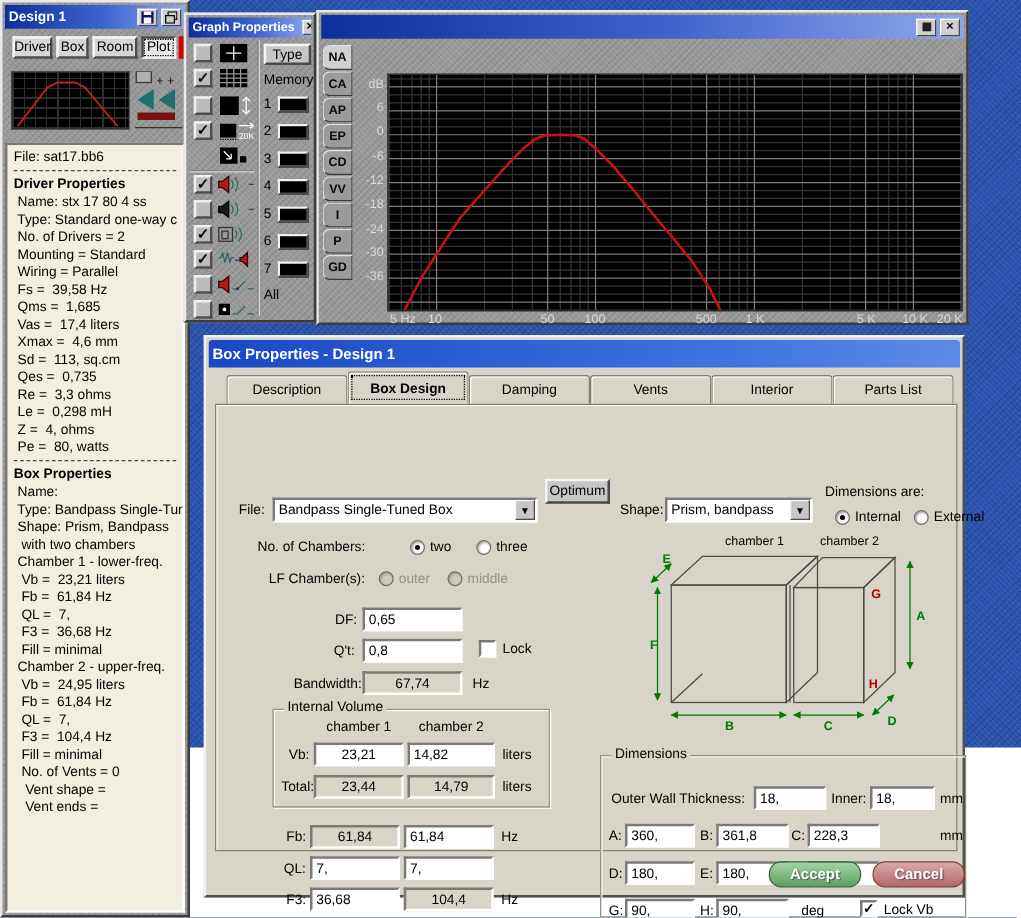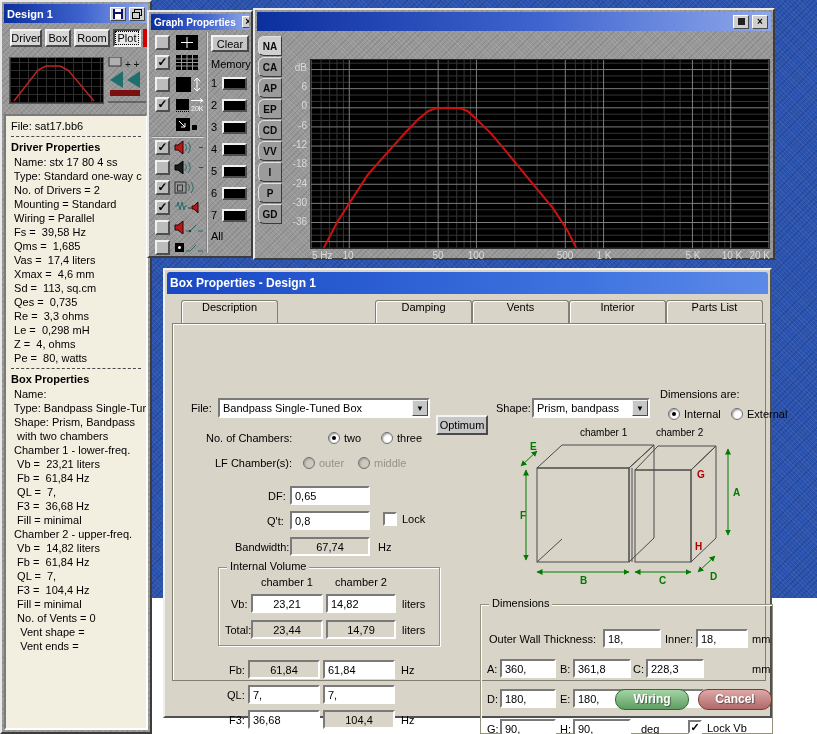--- a/index.html
+++ b/index.html
@@ -35,21 +35,21 @@
   .radio.checked::after{content:"";position:absolute;left:3px;top:3px;width:4px;height:4px;border-radius:50%;background:#000}
   .radio.dis{background:#cdc9bd}
   .dis-t{color:#979385}
   .ck{position:absolute;width:14px;height:14px;background:#fff;border:2px solid;border-color:#7a7a7a #fff #fff #7a7a7a;
     font-size:11px;line-height:10px;font-weight:bold;color:#000;text-align:center}
   .ck.checked::after{content:"\2713"}
   .gbox{position:absolute;border:1px solid #94917f;box-shadow:inset 1px 1px 0 #fff,1px 1px 0 #fff}
   .cap{position:absolute;top:-8px;left:8px;background:#d8d4c8;font-size:11px;padding:0 3px;color:#000;white-space:nowrap}
   .dlg-tab{position:absolute;top:30px;width:97px;height:23px;background:#d8d4c8;border:1px solid #827f73;border-bottom:none;
     border-radius:3px 3px 0 0;box-shadow:inset 1px 1px 0 #fff;font-size:11px;color:#000;
-    display:flex;align-items:flex-start;justify-content:center;white-space:nowrap}
+    display:flex;align-items:center;justify-content:center;white-space:nowrap}
   .dlg-tab.active{top:27px;height:26px;font-weight:bold;z-index:3;outline:1px dotted #000;outline-offset:-4px}
   .page{position:absolute;left:7px;top:53px;width:594px;height:358px;border:1px solid #827f73;box-shadow:inset 1px 1px 0 #fff}
   .stab{position:absolute;left:3px;width:24px;height:20px;background:#9b9b9b;border:1px solid;
     border-color:#e2e2e2 #3a3a3a #3a3a3a #e2e2e2;border-radius:6px 0 0 6px;font-size:10px;font-weight:bold;color:#0a0a0a;
     display:flex;align-items:center;justify-content:center}
   .stab.active{background:#d0d0d0}
   .plot{position:absolute;left:55px;top:49px;width:460px;height:190px;background:#000;border:1px solid #2a2a2a}
   .ytick{position:absolute;left:26px;width:26px;text-align:right;font-size:10px;color:#d9d9d9}
   .xtick{position:absolute;top:240px;font-size:10px;color:#d9d9d9;white-space:nowrap;transform:translateX(-50%)}
   .xtick.first{transform:none}
@@ -161,21 +161,21 @@
           <div class="pline"> Type: Bandpass Single-Tune</div>
           <div class="pline"> Shape: Prism, Bandpass</div>
           <div class="pline">  with two chambers</div>
           <div class="pline"> Chamber 1 - lower-freq.</div>
           <div class="pline">  Vb =  23,21 liters</div>
           <div class="pline">  Fb =  61,84 Hz</div>
           <div class="pline">  QL =  7,</div>
           <div class="pline">  F3 =  36,68 Hz</div>
           <div class="pline">  Fill = minimal</div>
           <div class="pline"> Chamber 2 - upper-freq.</div>
-          <div class="pline">  Vb =  14,82 liters</div>
+          <div class="pline">  Vb =  24,95 liters</div>
           <div class="pline">  Fb =  61,84 Hz</div>
           <div class="pline">  QL =  7,</div>
           <div class="pline">  F3 =  104,4 Hz</div>
           <div class="pline">  Fill = minimal</div>
           <div class="pline">  No. of Vents = 0</div>
           <div class="pline">   Vent shape =</div>
           <div class="pline">   Vent ends =</div>
         </div>
     </div>
   </div>
@@ -392,21 +392,21 @@
 
     <span class="gp-cb" style="left:6px;top:228px"></span>
     <svg class="gicon" style="left:25px;top:228px" width="30" height="15">
         <rect x="1" y="3" width="9" height="9" fill="#000"></rect>
         <circle cx="5.5" cy="7.5" r="1.5" fill="#fff"></circle>
         <path d="M12 11h4l6-6M24 11h5" fill="none" stroke="#2a6868"></path>
       </svg>
 
     <div class="vgroove" style="left:57px;top:20px;bottom:3px"></div>
     <div class="btn3" style="left:62px;top:23px;width:38px;height:17px">
-        <span>Clear</span>
+        <span>Type</span>
       </div>
     <div class="lbl" style="left:62px;top:46px">Memory</div>
     <div class="abs" style="left:62px;top:60px">
 
         <div class="memrow">
           <span>1</span>
           <span class="memswatch"></span>
         </div>
 
         <div class="memrow">
@@ -442,20 +442,23 @@
     <div class="lbl" style="left:62px;top:218px">All</div>
   </div>
 
   <div class="win" style="left:163px;top:268px;width:609px;height:450px;background:#d8d4c8;border-color:#f0f0f0 #505050 #505050 #f0f0f0;z-index:4">
     <div class="tbar" style="height:22px;font-size:12px;background:linear-gradient(90deg,#1848c4,#3f74e0 70%,#5d8ae8);border-radius:3px 3px 0 0">
       <span>Box Properties - Design 1</span>
     </div>
 
     <div class="dlg-tab" style="left:16px">
         <span>Description</span>
+      </div>
+    <div class="dlg-tab active" style="left:113px">
+        <span>Box Design</span>
       </div>
     <div class="dlg-tab" style="left:210px">
         <span>Damping</span>
       </div>
     <div class="dlg-tab" style="left:307px">
         <span>Vents</span>
       </div>
     <div class="dlg-tab" style="left:404px">
         <span>Interior</span>
       </div>
@@ -463,21 +466,21 @@
         <span>Parts List</span>
       </div>
 
     <div class="page">
 
       <div class="lbl" style="left:18px;top:78px">File:</div>
       <div class="sel" style="left:45px;top:74px;width:212px">
         <span>Bandpass Single-Tuned Box</span>
         <span class="da">▼</span>
       </div>
-      <div class="btn3" style="left:263px;top:91px;width:52px;height:20px">
+      <div class="btn3" style="left:263px;top:59px;width:52px;height:20px">
           <span>Optimum</span>
         </div>
       <div class="lbl" style="left:323px;top:78px">Shape:</div>
       <div class="sel" style="left:359px;top:74px;width:118px">
         <span>Prism, bandpass</span>
         <span class="da">▼</span>
       </div>
       <div class="lbl" style="left:487px;top:64px">Dimensions are:</div>
       <span class="radio checked" style="left:495px;top:84px"></span>
       <div class="lbl" style="left:511px;top:84px">Internal</div>
@@ -604,17 +607,17 @@
         <div class="lbl" style="left:6px;top:118px">G:</div>
         <input class="in" style="left: 19px; top: 114px; width: 56px;" value="90,">
         <div class="lbl" style="left:79px;top:118px">H:</div>
         <input class="in" style="left: 92px; top: 114px; width: 58px;" value="90,">
         <div class="lbl" style="left:160px;top:118px">deg</div>
         <span class="ck checked" style="left:207px;top:115px"></span>
         <div class="lbl" style="left:226px;top:117px">Lock Vb</div>
       </div>
     </div>
 
-    <div class="pill ok" style="left:450px;top:419px"><span>Wiring</span></div>
+    <div class="pill ok" style="left:450px;top:419px"><span>Accept</span></div>
     <div class="pill no" style="left:533px;top:419px"><span>Cancel</span></div>
   </div>
 
 </div>
 
 </body></html>

